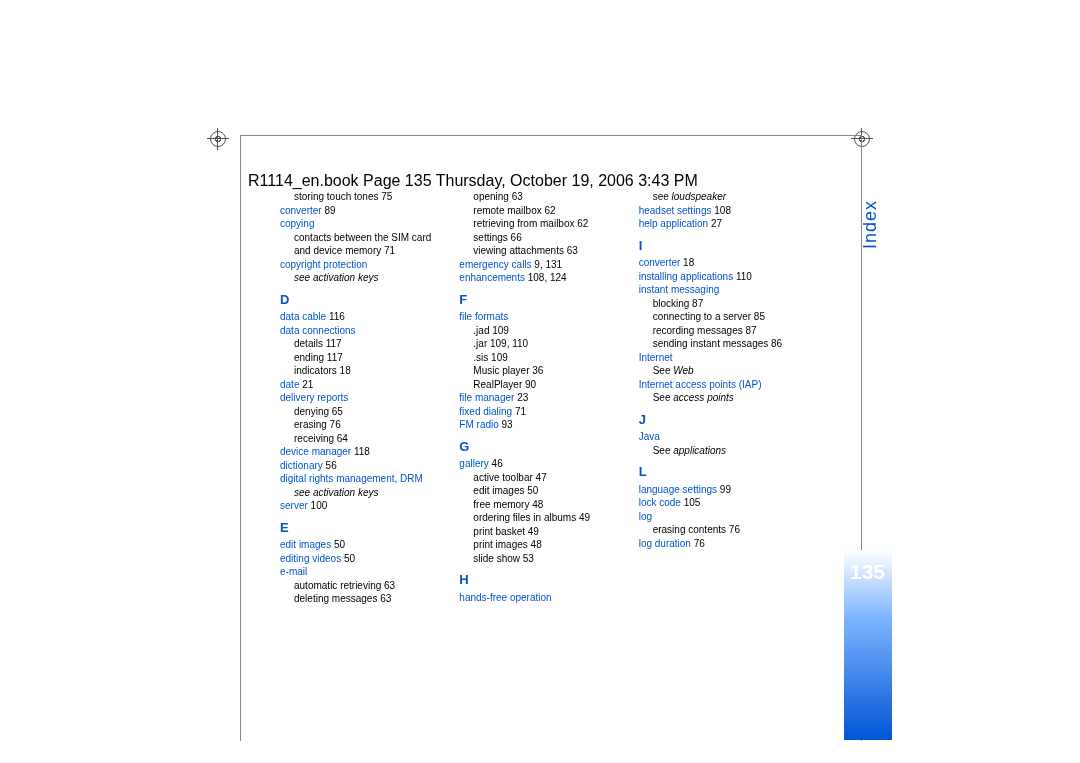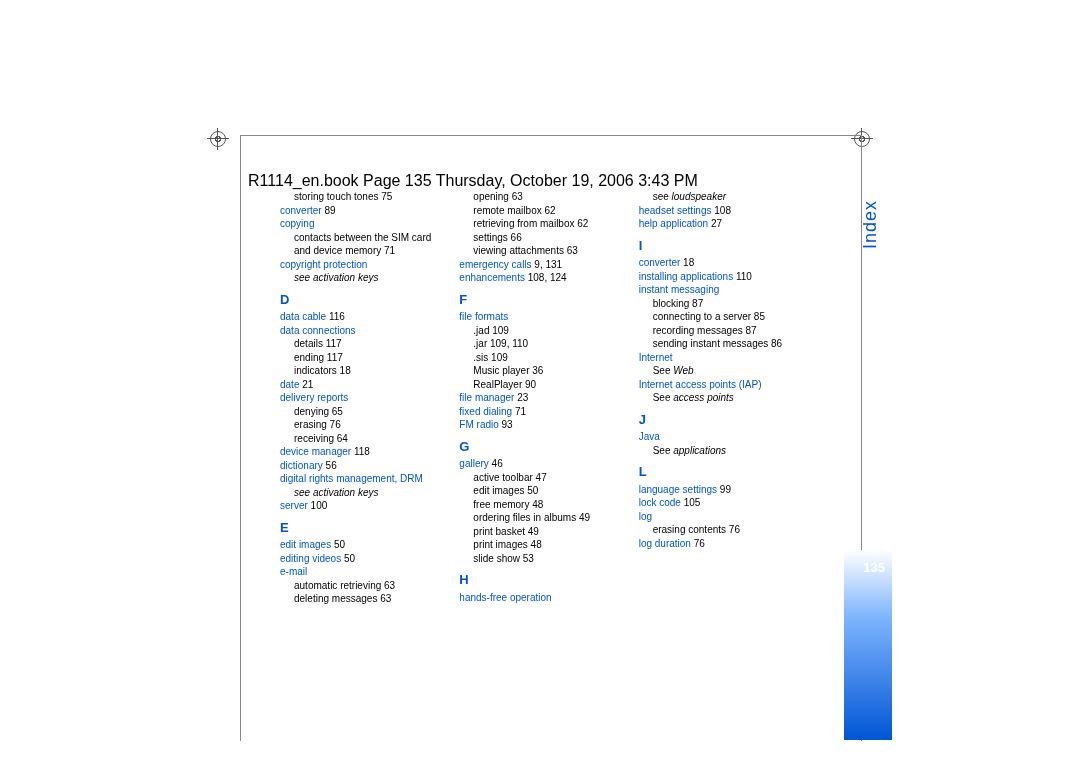--- a/index.html
+++ b/index.html
@@ -72,21 +72,21 @@
     color: #0055cc;
     writing-mode: vertical-rl;
     transform: rotate(180deg);
     letter-spacing: 1px;
   }
   .page-number {
     position: absolute;
     right: 195px;
     top: 560px;
     color: #fff;
-    font-size: 13px;
+    font-size: 21px;
     font-weight: bold;
     z-index: 5;
   }
   .crop-circle {
     position: absolute;
     width: 14px;
     height: 14px;
     border: 1px solid #555;
     border-radius: 50%;
     background:

